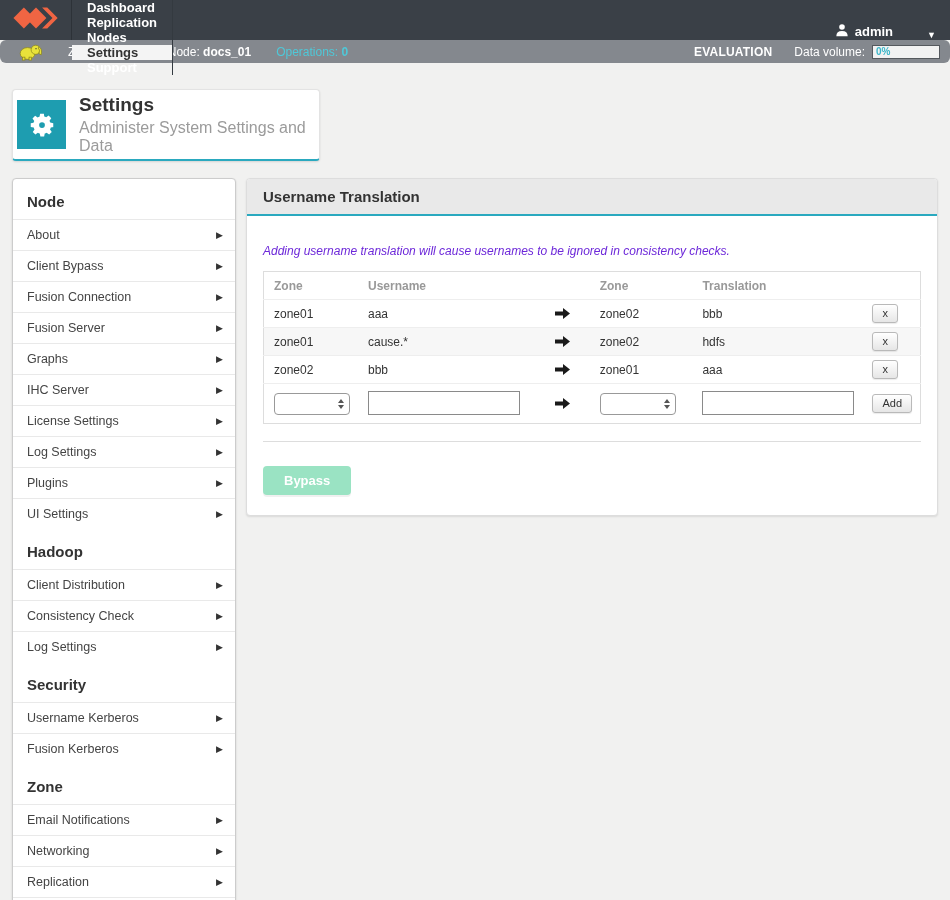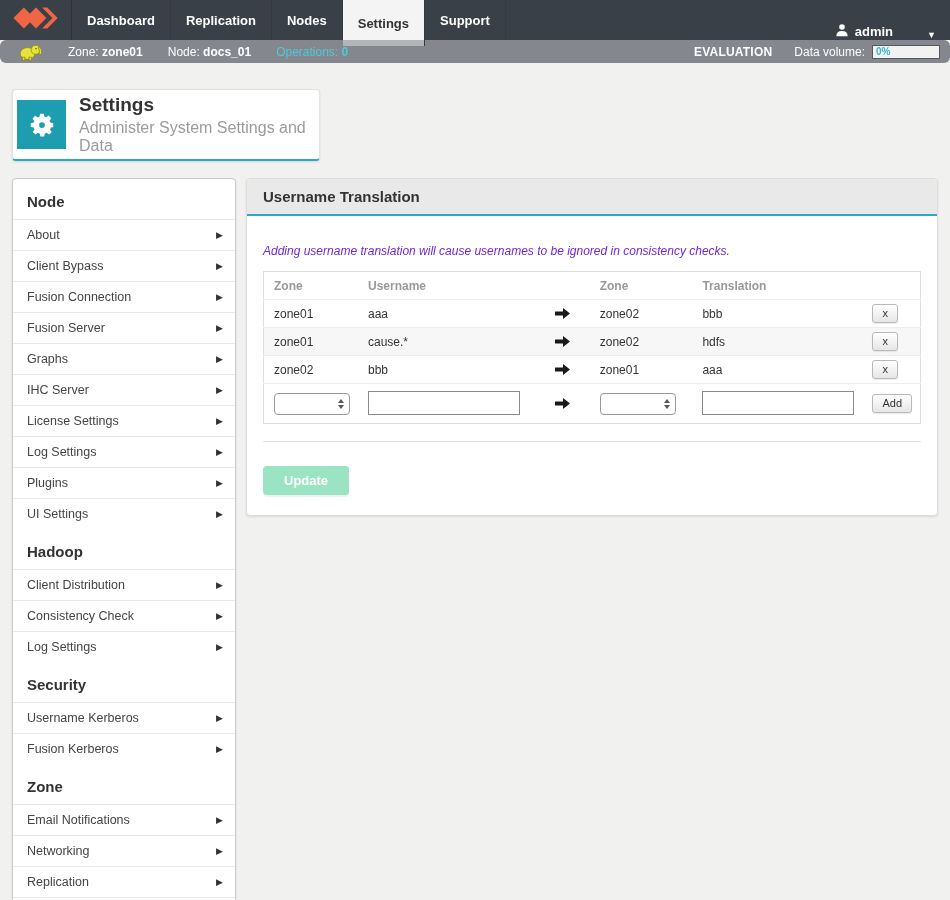--- a/index.html
+++ b/index.html
@@ -12,21 +12,21 @@
   }
   
   .topnav {
     height: 40px; background: #3a4047; display: flex; align-items: stretch;
     position: relative; z-index: 10;
   }
   .brand {
     width: 72px; display: flex; align-items: center; justify-content: center;
     border-right: 1px solid #2d3238; cursor: pointer;
   }
-  .nav-tabs { display: flex; align-items: stretch; }
+  .nav-tabs { display: flex; align-items: stretch; flex-direction: column; }
   .nav-tab {
     padding: 0 15px; display: flex; align-items: center;
     color: #fff; font-weight: bold; font-size: 13px; cursor: pointer;
     border-right: 1px solid #343a40;
   }
   .nav-tab.active {
     position: relative; height: 46px; z-index: 12;
     background: linear-gradient(#f4f4f4 0, #f4f4f4 40px, #b3b6b9 40px, #b3b6b9 46px);
     color: #333;
   }
@@ -379,17 +379,17 @@
             <td>
               <input class="text-input" type="text" value="" style="">
             </td>
             <td><button class="btn-small">Add</button></td>
           </tr>
         </tbody>
       </table>
 
       <hr class="panel-hr">
 
-      <button class="btn-update">Update</button>
+      <button class="btn-update">Bypass</button>
     </div>
   </div>
 
 </div>
 
 </body></html>

